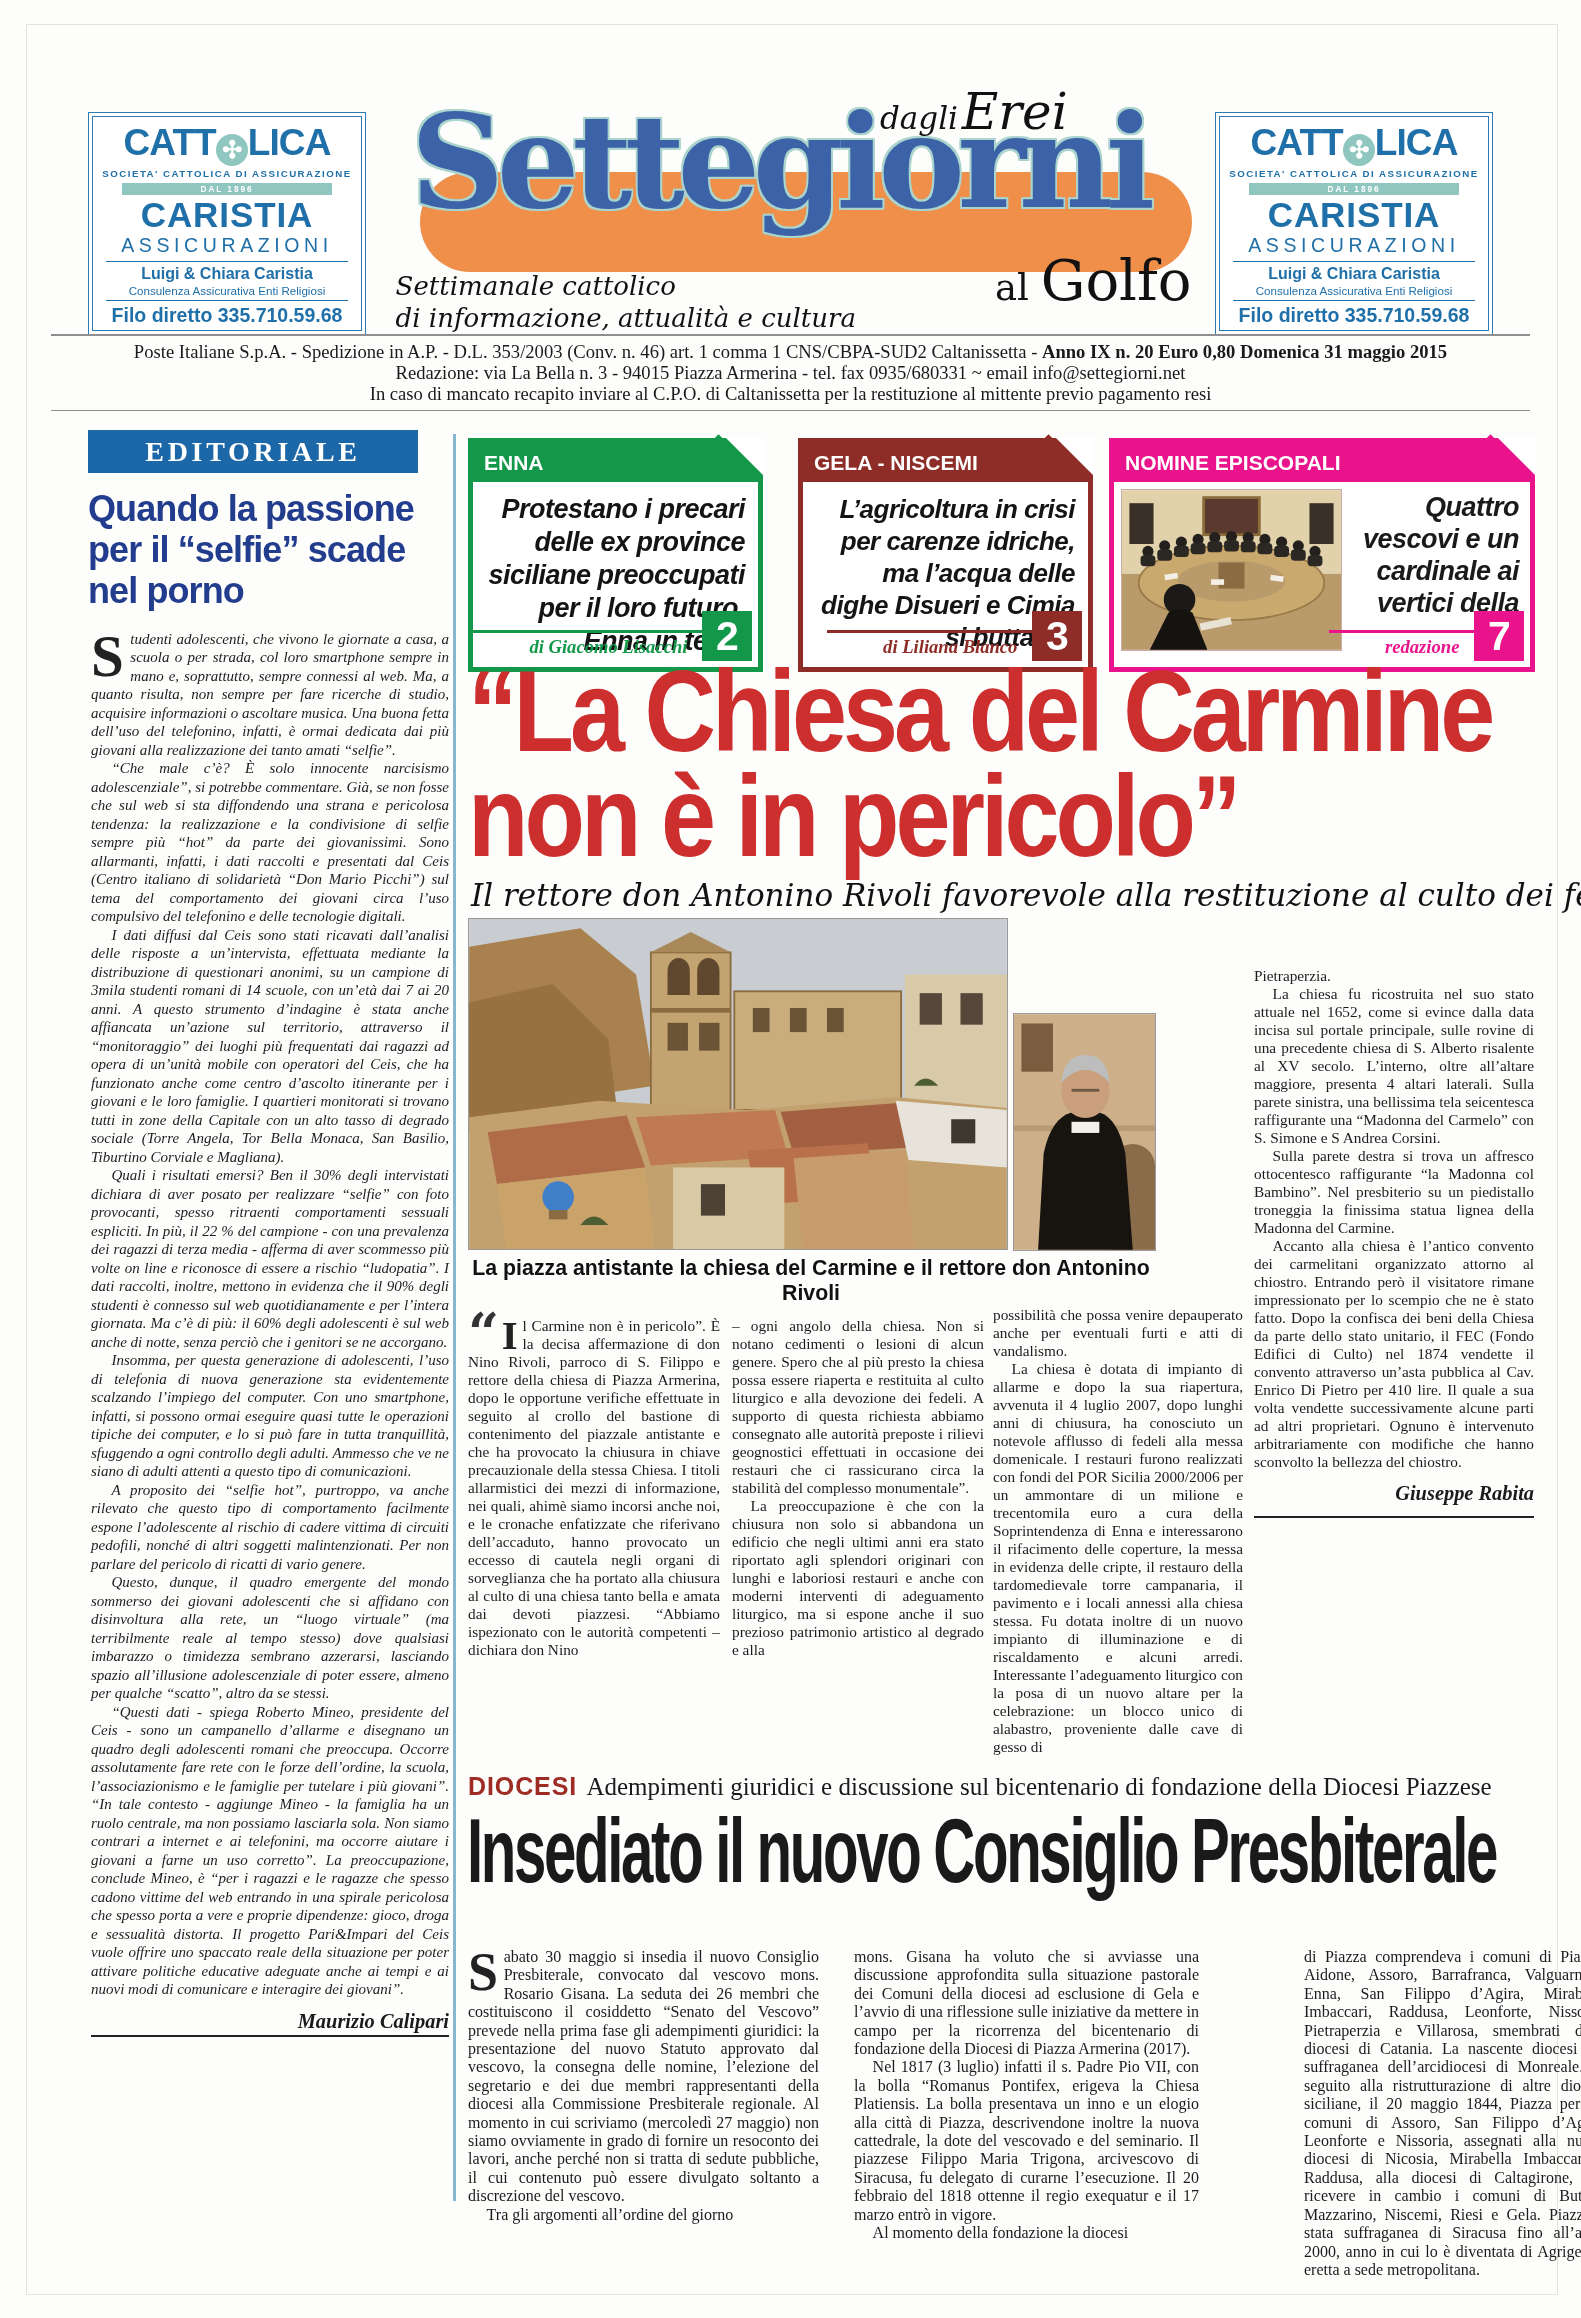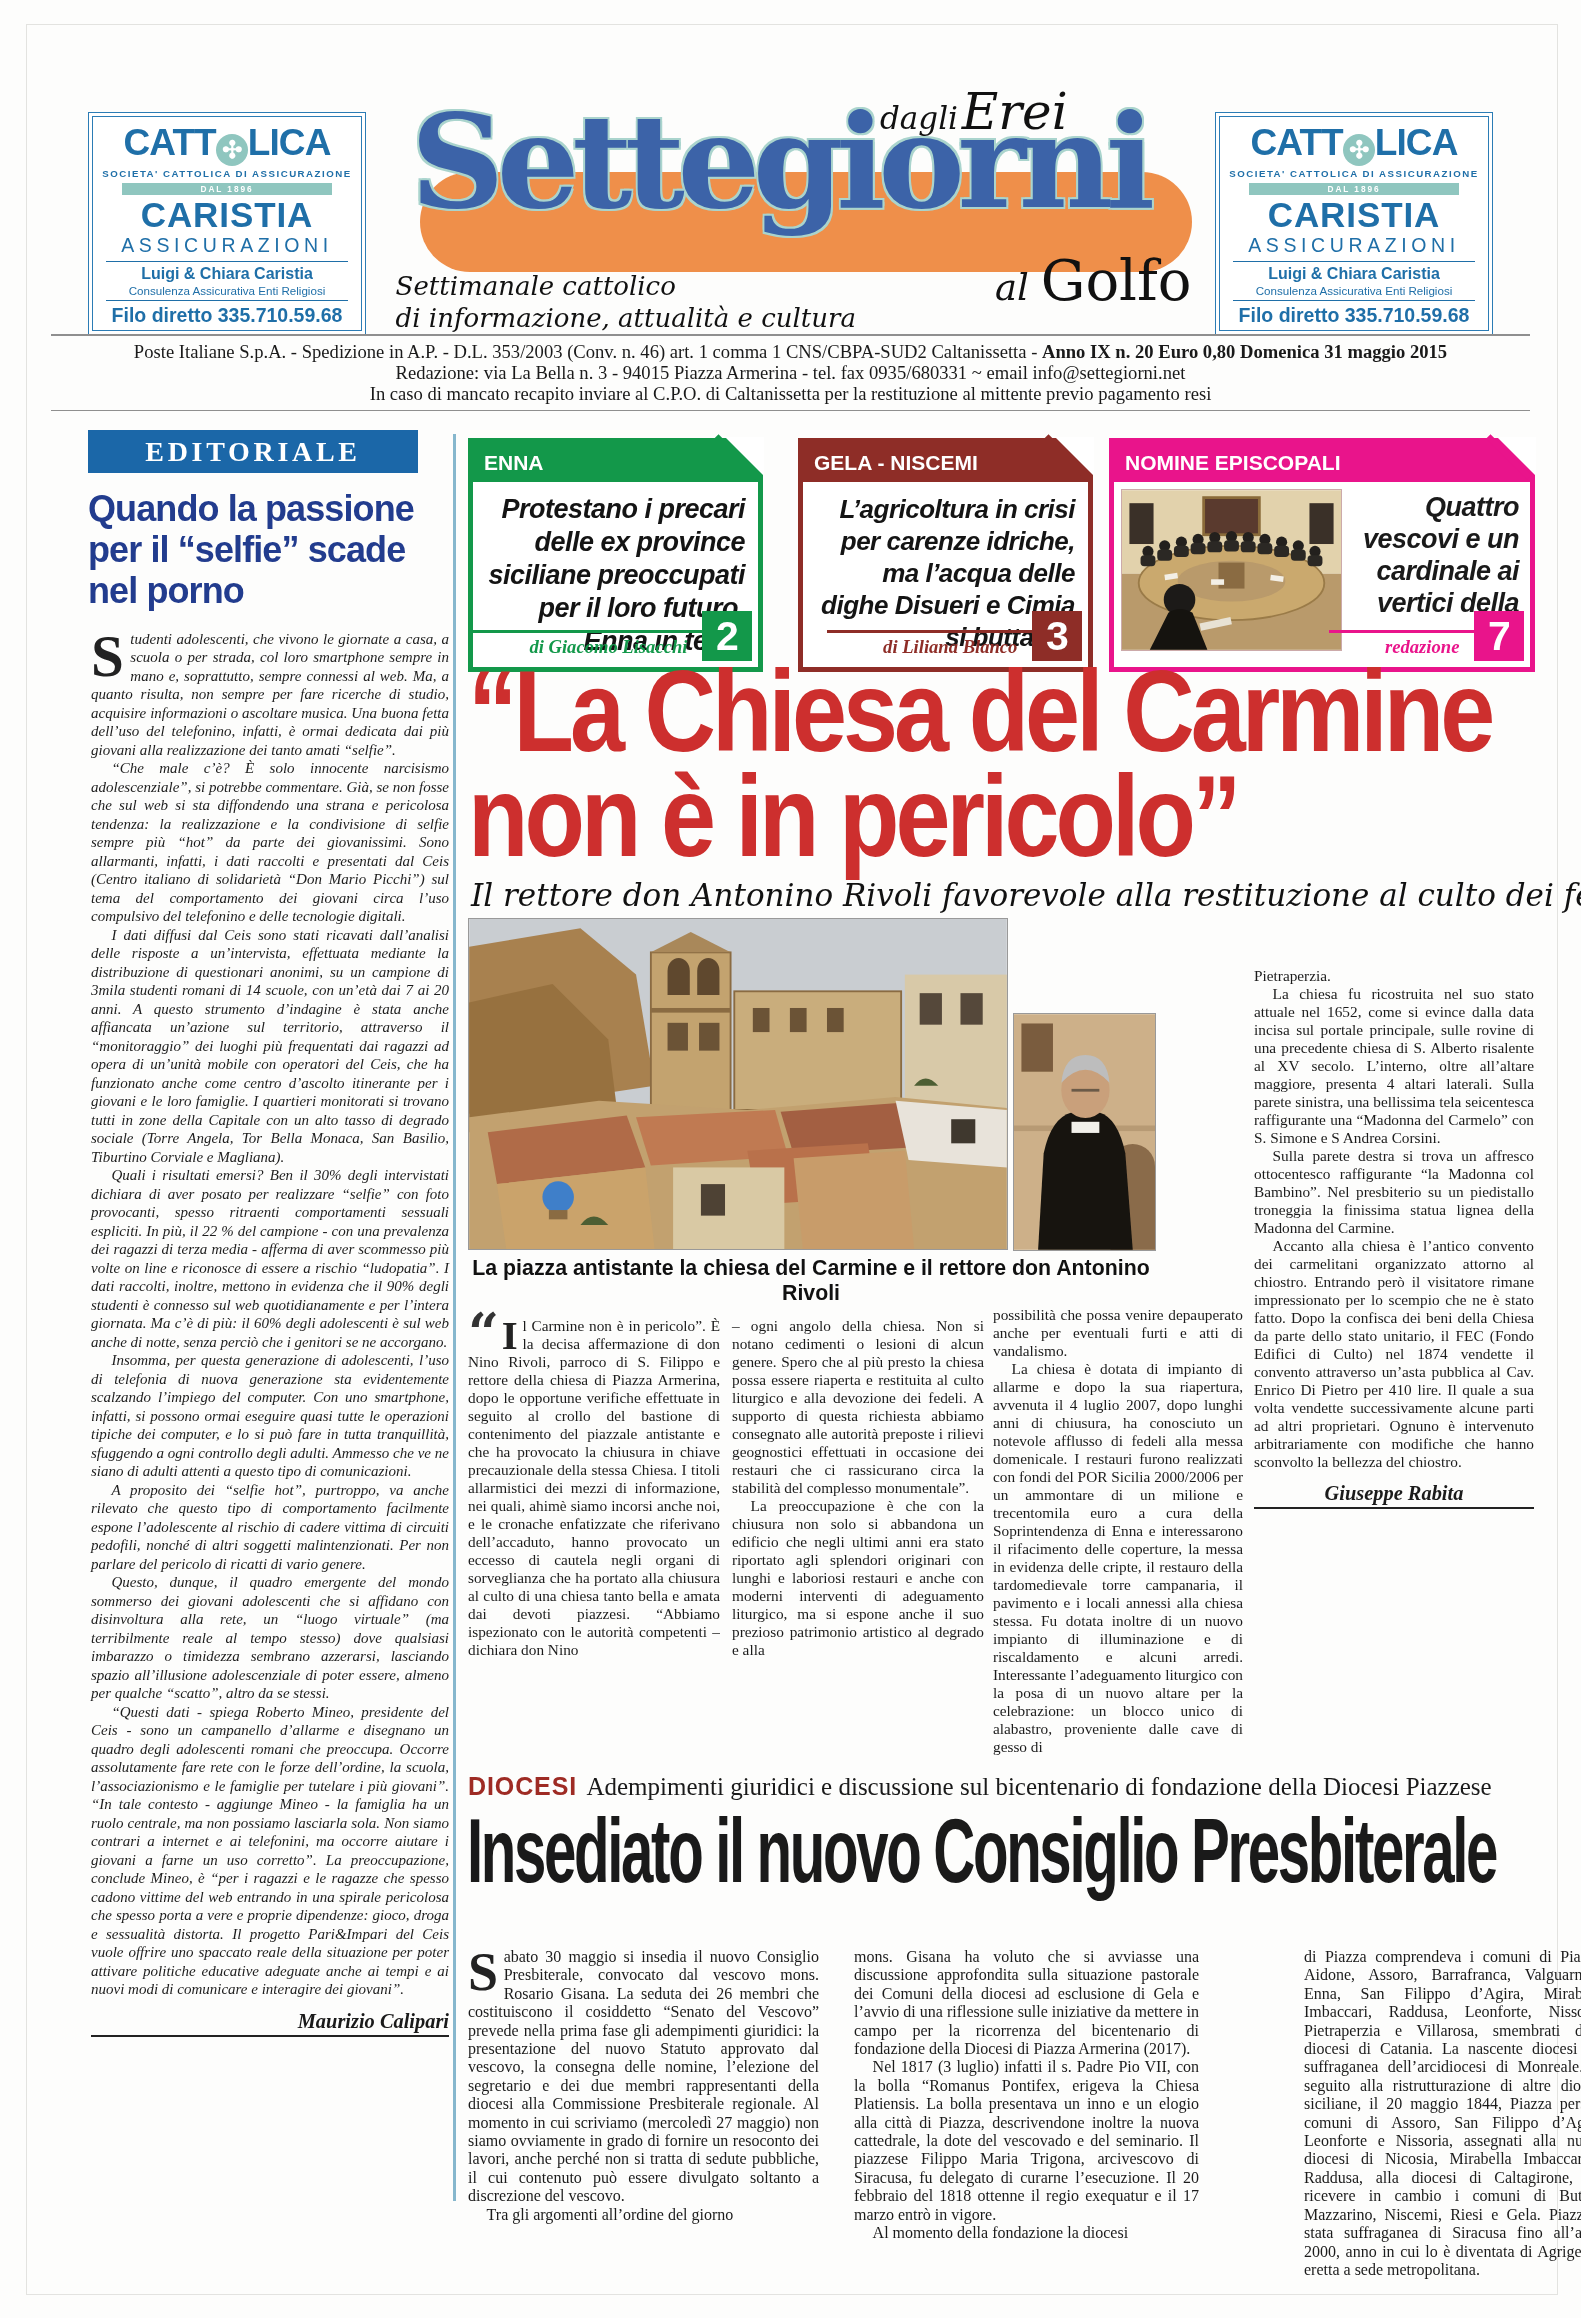--- a/index.html
+++ b/index.html
@@ -27,21 +27,21 @@
   
   .masthead{position:absolute;left:390px;top:79px;width:816px;height:255px;}
   .pill{position:absolute;left:30px;top:93px;width:772px;height:100px;border-radius:52px;background:#ef8f4a;}
   .dagli{position:absolute;left:490px;top:3.7px;font-family:"DejaVu Serif",serif;font-style:italic;color:#111;}
   .dagli .d1{font-size:31px;}
   .dagli .d2{font-size:50px;margin-left:3.7px;}
   .setteg{position:absolute;left:20.4px;top:13px;font-family:"DejaVu Serif",serif;font-weight:bold;
           font-size:130px;line-height:139px;letter-spacing:-7.4px;color:#3c63a8;white-space:nowrap;
           text-shadow:1.9px 1.9px 0 #aad4cd,-1.9px -1.9px 0 #aad4cd,1.9px -1.9px 0 #aad4cd,-1.9px 1.9px 0 #aad4cd;}
   .algolfo{position:absolute;left:605px;top:169px;font-family:"DejaVu Serif",serif;color:#111;white-space:nowrap;}
-  .algolfo .a1{font-size:37px;font-style:italic;}
+  .algolfo .a1{font-size:37px;}
   .algolfo .a2{font-size:56px;}
   .tagline{position:absolute;left:5.6px;top:191px;font-style:italic;font-size:26px;line-height:32px;color:#111;
            font-family:"DejaVu Serif",serif;}
 
   
   .pubinfo{position:absolute;left:51px;top:334px;width:1479px;text-align:center;
            border-top:2.8px solid #8f8f8f;border-bottom:1.9px solid #8f8f8f;padding:4.6px 0 5.6px 0;
            font-size:18.6px;line-height:21.3px;}
   .pubinfo .b{font-weight:bold;}
 
@@ -99,22 +99,22 @@
            font-family:"Liberation Sans",sans-serif;font-weight:bold;font-size:21.3px;color:#111;}
   .body-col{position:absolute;font-size:15.3px;line-height:18px;text-align:justify;color:#1b1b1b;}
   .body-col p{margin:0;}
   .body-col p + p{text-indent:18.6px;}
   .col1{left:468px;top:1317px;width:252px;}
   .col2{left:732px;top:1317px;width:252px;}
   .col3{left:993px;top:1306px;width:250px;}
   .col4{left:1254px;top:967px;width:280px;}
   .open-q{float:left;font-size:54px;line-height:32px;font-weight:bold;color:#333;margin-right:2.8px;font-family:"DejaVu Serif",serif;}
   .dc-main{float:left;font-weight:bold;font-size:41px;line-height:35px;margin:0.9px 4.6px 0 0;color:#222;}
-  .sign2{margin-top:13px;text-align:center;font-weight:bold;font-style:italic;font-size:20.4px;
-         border-bottom:2.8px solid #222;padding-bottom:5px;}
+  .sign2{margin-top:13px;text-align:right;font-weight:bold;font-style:italic;font-size:20.4px;
+         border-bottom:2.8px solid #222;padding-bottom:14px;}
 
   
   .kicker{position:absolute;left:468px;top:1772px;width:1069px;font-size:25px;white-space:nowrap;}
   .kicker-label{color:#9e2b24;font-family:"Liberation Sans",sans-serif;font-weight:bold;letter-spacing:0.9px;margin-right:9.3px;}
   .dio-headline{position:absolute;left:467px;top:1803px;color:#1a1a1a;font-family:"Liberation Sans",sans-serif;
                 font-weight:bold;font-size:91px;line-height:96px;letter-spacing:-3.7px;white-space:nowrap;
                 transform:scaleX(0.64);transform-origin:left top;}
   .dio-col{position:absolute;top:1948px;font-size:16px;line-height:18.4px;text-align:justify;color:#1b1b1b;}
   .dio-col p{margin:0;}
   .dio-col p + p{text-indent:18.6px;}

